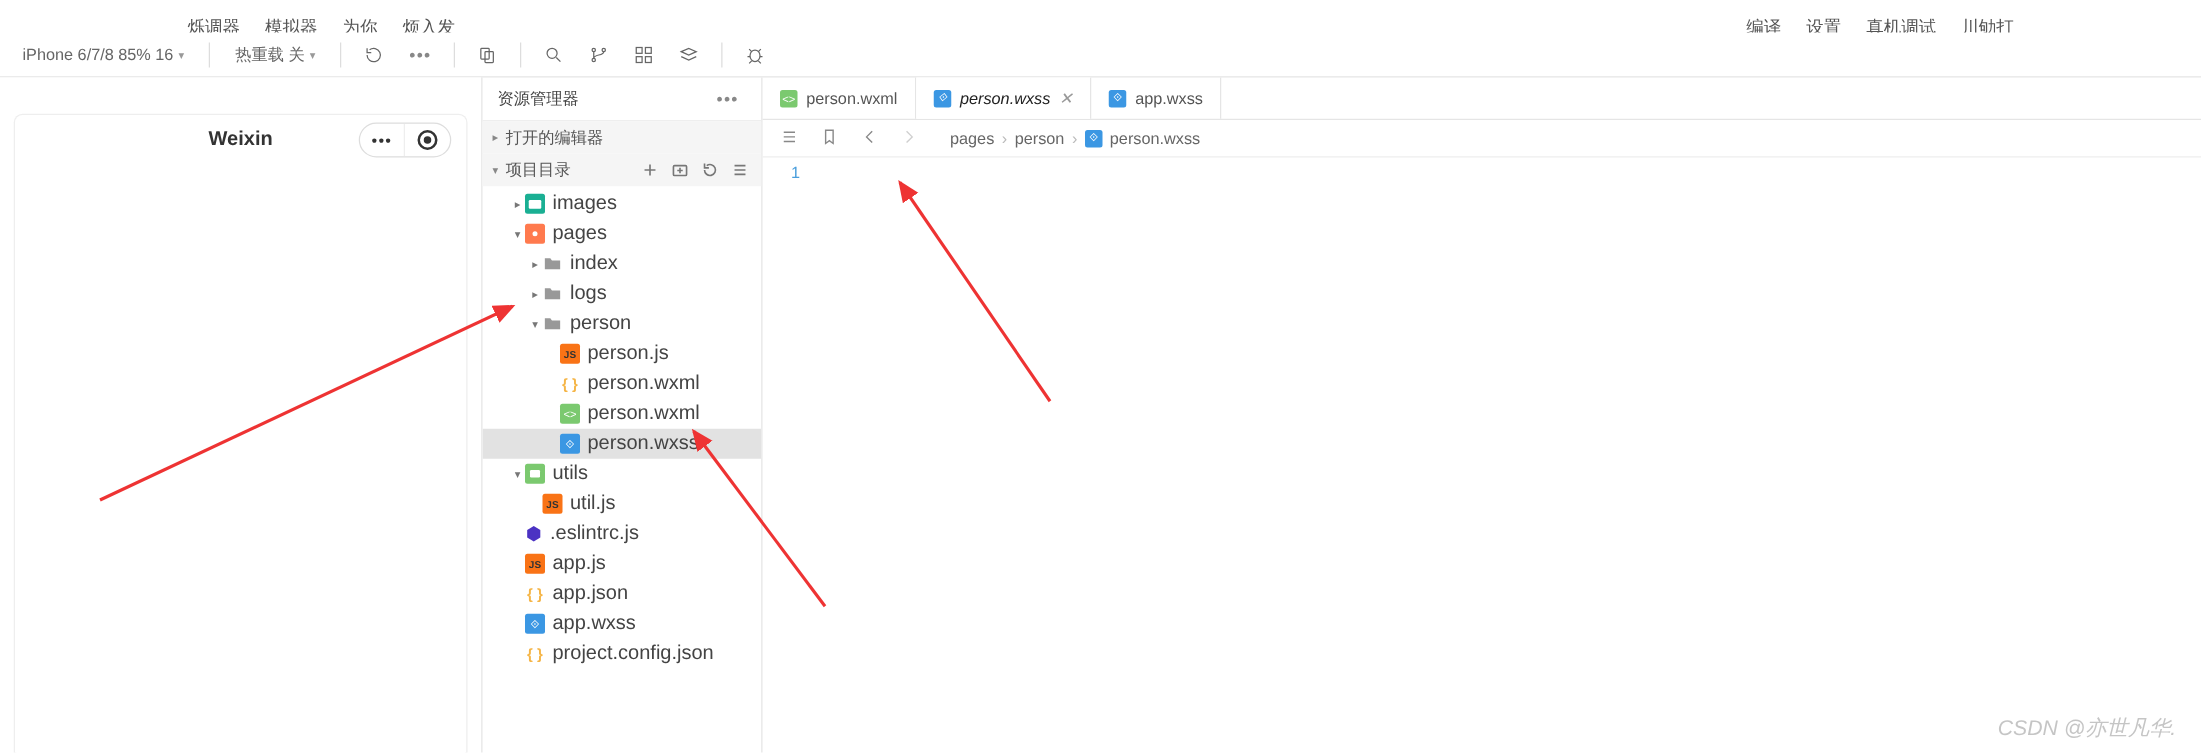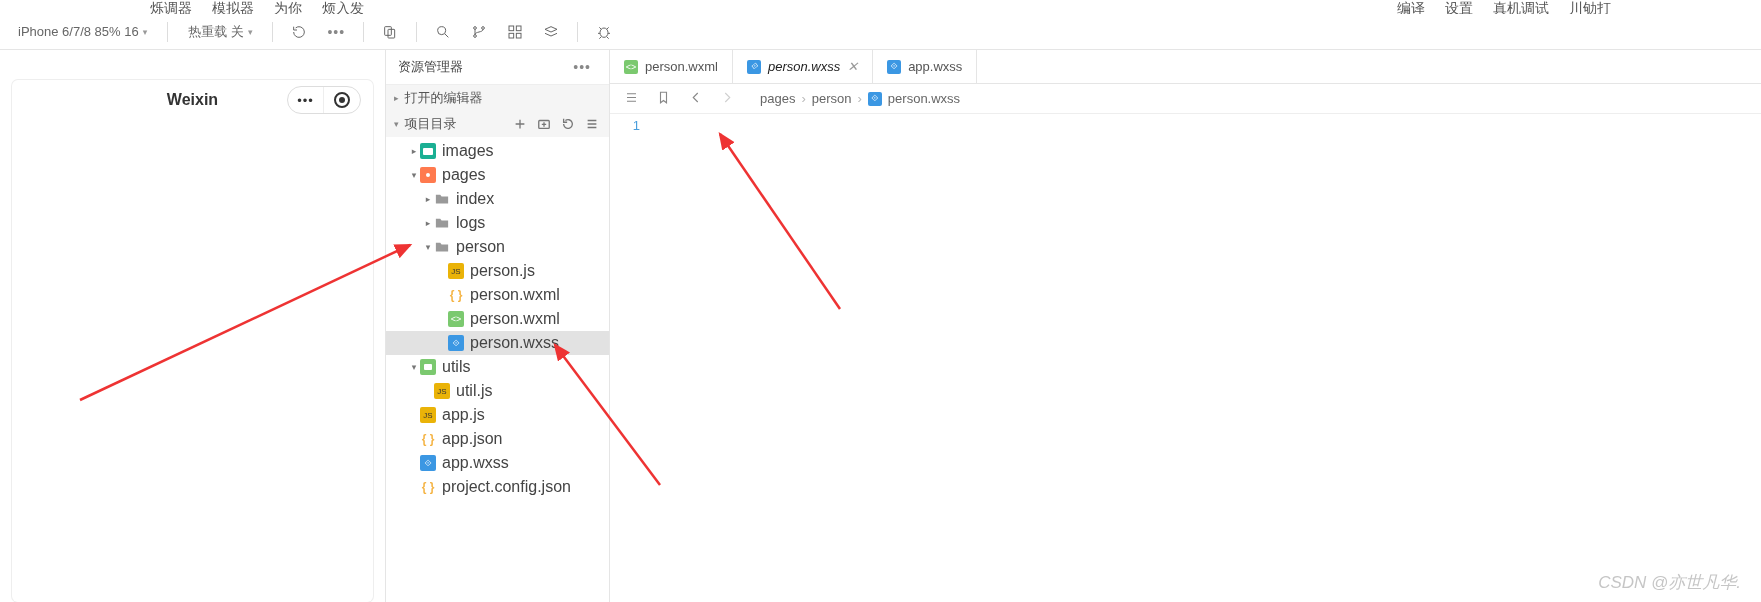--- a/index.html
+++ b/index.html
@@ -1,19 +1,19 @@
 <!DOCTYPE html>
 <html><head>
 <meta charset="utf-8">
 <style>
 * { margin: 0; padding: 0; box-sizing: border-box; font-family: -apple-system, "PingFang SC", "Microsoft YaHei", sans-serif; }
 body { width: 1761px; height: 602px; background: #fff; font-size: 13px; color: #333; overflow: hidden; position: relative; }
 
 
-.top-menu { display: flex; justify-content: space-between; height: 14px; overflow: hidden; padding: 0 140px; color: #555; font-size: 14px; }
+.top-menu { display: flex; justify-content: space-between; height: 14px; overflow: hidden; padding: 13px 140px; color: #555; font-size: 14px; }
 .top-menu span { margin: 0 10px; white-space: nowrap; }
 
 
 .toolbar-row { display: flex; align-items: center; height: 36px; border-bottom: 1px solid #e5e5e5; }
 .tb-left { display: flex; align-items: center; padding: 0 10px; gap: 8px; }
 .device-selector { display: flex; align-items: center; gap: 4px; color: #666; font-size: 13px; padding: 4px 8px; }
 .chev-down { font-size: 9px; color: #999; }
 .sep { width: 1px; height: 20px; background: #ddd; margin: 0 4px; }
 .tb-btn { width: 28px; height: 28px; display: flex; align-items: center; justify-content: center; color: #666; cursor: pointer; border-radius: 3px; }
 .tb-btn svg { width: 16px; height: 16px; fill: none; stroke: #666; stroke-width: 1.5; }
@@ -54,21 +54,21 @@
 .tree-item { display: flex; align-items: center; height: 24px; cursor: pointer; padding-right: 8px; white-space: nowrap; }
 .tree-item.selected { background: #e2e2e2; }
 .tree-indent { display: inline-block; }
 .tree-chev { width: 12px; font-size: 9px; color: #777; text-align: center; }
 .tree-icon { width: 16px; height: 16px; margin-right: 6px; display: flex; align-items: center; justify-content: center; font-size: 11px; border-radius: 2px; }
 .ico-folder-img { background: #1aaf93; } .ico-folder-img::after { content: ''; width: 10px; height: 7px; background: #fff; border-radius: 1px; }
 .ico-folder-pages { background: #ff7a4e; display:flex; align-items:center; justify-content:center;} .ico-folder-pages::after { content:''; width:4px; height:4px; border-radius:50%; background:#fff;}
 .ico-folder { color: #888; }
 .ico-folder svg { width: 14px; height: 14px; fill: #999; }
 .ico-folder-utils { background: #7bc96f; } .ico-folder-utils::after { content:''; width:8px; height:6px; background:#fff; border-radius:1px;}
-.ico-js { background: #eab308; color: #333; font-weight: normal; font-size: 8px; }
+.ico-js { background: #f97316; color: #333; font-weight: bold; font-size: 8px; }
 .ico-json { color: #f5b547; font-weight: bold; font-size: 12px; }
 .ico-wxml { background: #7bc96f; color: #fff; font-size: 9px; }
 .ico-wxss { background: #3b97e3; color: #fff; font-size: 9px; }
 .ico-eslint { width: 14px; height: 14px; }
 .ico-eslint svg { fill: #4b32c3; }
 .tree-label { font-size: 16px; color: #444; }
 
 
 .editor-area { flex: 1; display: flex; flex-direction: column; }
 .tabs { display: flex; border-bottom: 1px solid #e5e5e5; height: 34px; align-items: stretch; }
@@ -288,20 +288,30 @@
           <span class="tree-indent" style="width:22px"></span>
           <span class="tree-chev">▾</span>
           <span class="tree-icon ico-folder-utils"></span>
           <span class="tree-label">utils</span>
         </div>
         <div class="tree-item">
           <span class="tree-indent" style="width:36px"></span>
           <span class="tree-chev"></span>
           <span class="tree-icon ico-js">JS</span>
           <span class="tree-label">util.js</span>
+        </div>
+        <div class="tree-item">
+          <span class="tree-indent" style="width:22px"></span>
+          <span class="tree-chev"></span>
+          <span class="tree-icon ico-eslint">
+            <svg viewBox="0 0 16 16">
+              <path d="M8 1l6 3.5v7L8 15l-6-3.5v-7z"></path>
+            </svg>
+          </span>
+          <span class="tree-label">.eslintrc.js</span>
         </div>
         <div class="tree-item">
           <span class="tree-indent" style="width:22px"></span>
           <span class="tree-chev"></span>
           <span class="tree-icon ico-js">JS</span>
           <span class="tree-label">app.js</span>
         </div>
         <div class="tree-item">
           <span class="tree-indent" style="width:22px"></span>
           <span class="tree-chev"></span>

